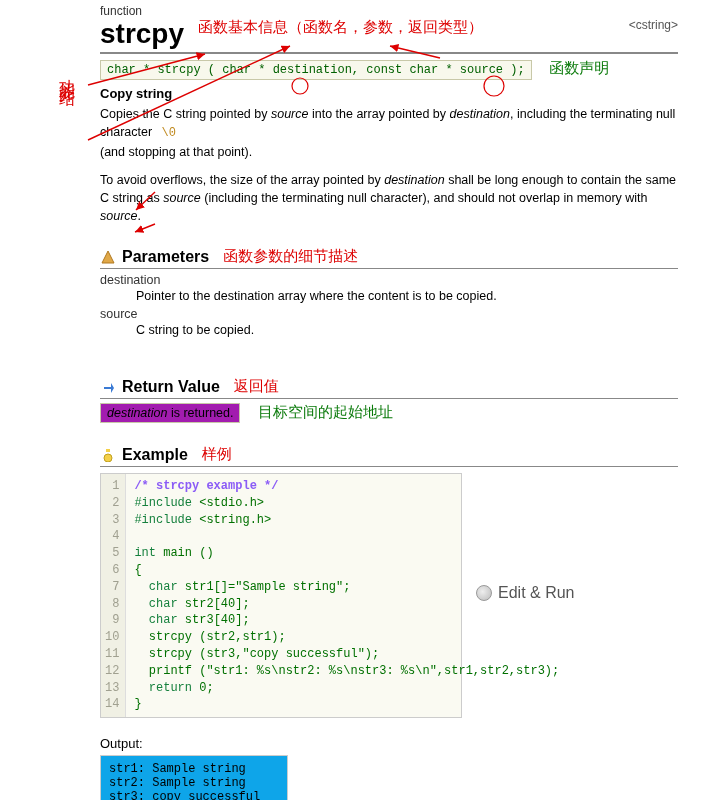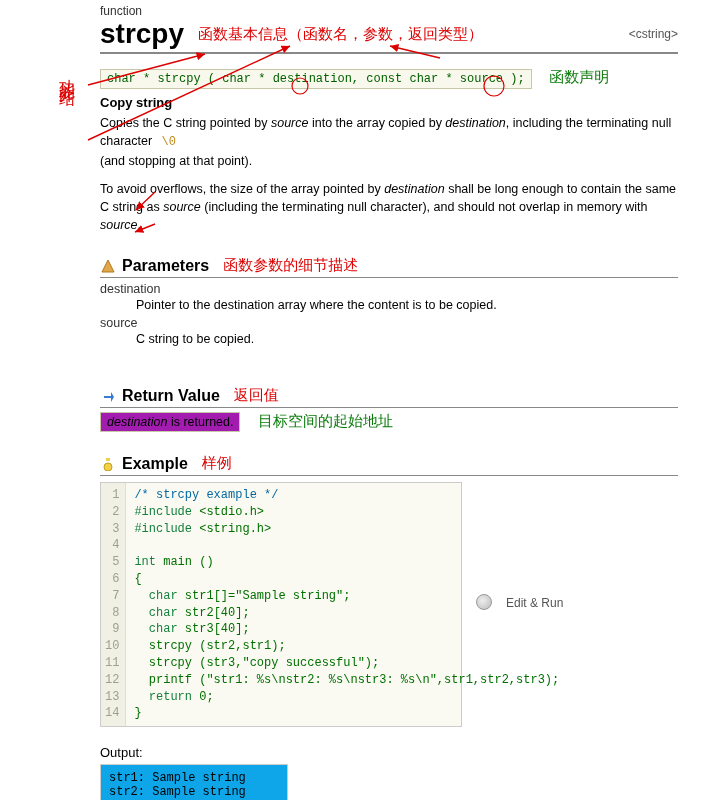--- a/index.html
+++ b/index.html
@@ -1,41 +1,41 @@
 <!DOCTYPE html>
 <html><head>
 <meta charset="utf-8">
 <style>
   body { margin:0; font-family: Verdana, Arial, sans-serif; font-size:13px; color:#000; background:#fff; }
   .page { width:648px; margin:0 auto; position:relative; padding:4px 0 20px 0; }
   .content { margin-left:60px; margin-right:10px; position:relative; z-index:1; }
   .kicker { font-size:12px; color:#333; }
-  .fnrow { display:flex; align-items:center; border-bottom:2px solid #888; padding-bottom:2px; margin-bottom:13px; }
+  .fnrow { display:flex; align-items:flex-start; border-bottom:2px solid #888; padding-bottom:2px; margin-bottom:4px; }
   .fname { font-size:28px; font-weight:bold; }
   .hann { color:#d00; font-family:"Microsoft YaHei",SimHei,sans-serif; font-size:15px; margin-left:14px; }
   .hdrright { color:#555; font-size:12px; }
   .sigbox { display:inline-block; border:1px solid #c8c8a8; background:#f8f8ec; padding:2px 6px; font-family:"Courier New",monospace; font-size:12px; color:#006000; margin:2px 0; }
   .gann { color:#0a7a0a; font-family:Liberation Sans, sans-serif; font-size:15px; margin-left:14px; }
   .bold { font-weight:bold; }
   .desc { font-size:12.5px; line-height:1.45; margin-top:4px; }
   .desc2 { font-size:12.5px; line-height:1.45; margin-top:10px; }
   .term-0 { color:#c08a20; font-family:"Courier New",monospace; font-size:12px; margin-left:6px; }
   .sechead { margin-top:22px; display:flex; align-items:center; border-bottom:1px solid #888; padding-bottom:2px; }
   .sechead .ico { width:16px; height:16px; margin-right:6px; display:inline-flex; align-items:center; justify-content:center; }
   .sechead .title { font-weight:bold; font-size:16px; }
   .dd { font-size:12.5px; margin-left:36px; margin-top:2px; }
   .dt { font-size:12.5px; color:#333; margin-top:4px; }
   .retbox { display:inline-block; border:1px solid #c8c8a8; background:#a21caf; padding:2px 6px; font-size:12.5px; margin-top:4px; }
   .codeblock { margin-top:6px; display:flex; border:1px solid #ccc; background:#fafaf2; font-family:"Courier New",monospace; font-size:12px; line-height:1.4; width:360px; }
   .lnums { text-align:right; color:#a0a090; background:#f0f0e4; padding:4px 6px 4px 4px; border-right:1px solid #ddd; white-space:pre; }
   .code { padding:4px 8px; white-space:pre; color:#007000; }
   .code .kw { color:#15803d; }
-  .code .cm { color:#0369a1; }
+  .code .cm { color:#8b5cf6;font-weight:bold; }
   .coderow { display:flex; align-items:center; gap:14px; }
-  .editrun { font-size:12px; color:#555; display:flex; align-items:flex-end; gap:14px; }
+  .editrun { font-size:16px; color:#555; display:flex; align-items:center; gap:6px; }
   .gear { width:14px; height:14px; border-radius:50%; border:1px solid #999; background:radial-gradient(circle at 40% 40%, #eee, #bbb); }
   .outlbl { font-size:13px; margin-top:18px; }
   .outbox { border:1px solid #ccc; background:#0ea5e9; padding:6px 8px; font-family:"Courier New",monospace; font-size:12px; white-space:pre; width:170px; margin-top:4px; }
   .overlay { position:absolute; left:0; top:0; width:728px; height:800px; pointer-events:none; z-index:3; }
   .redv { position:absolute; left:16px; top:66px; color:#d00; font-family:"Microsoft YaHei",SimHei,sans-serif; font-size:16px; writing-mode:vertical-rl; text-orientation:upright; letter-spacing:4px; }
 </style>
 </head>
 <body>
 
 <div class="page">
@@ -48,21 +48,21 @@
       <div class="hdrright">&lt;cstring&gt;</div>
     </div>
 
     <div>
       <span class="sigbox">char * strcpy ( char * destination, const char * source );</span>
       <span class="gann">函数声明</span>
     </div>
 
     <div class="bold" style="margin-top:4px;">Copy string</div>
     <div class="desc">
-      <span>Copies the C string pointed by </span><i>source</i><span> into the array copied by </span><i>destination</i><span>, including the terminating null character </span><span class="term-0">\0</span><br>
+      <span>Copies the C string pointed by </span><i>source</i><span> into the array pointed by </span><i>destination</i><span>, including the terminating null character </span><span class="term-0">\0</span><br>
       <span>(and stopping at that point).</span>
     </div>
     <div class="desc2">
       <span>To avoid overflows, the size of the array pointed by </span><i>destination</i><span> shall be long enough to contain the same C string as </span><i>source</i><span> (including the terminating null character), and should not overlap in memory with </span><i>source</i><span>.</span>
     </div>
 
     <div class="sechead">
       <span class="ico">
           <svg width="14" height="14">
             <polygon points="1,13 13,13 7,1" fill="#e0a848" stroke="#b07820"></polygon>

